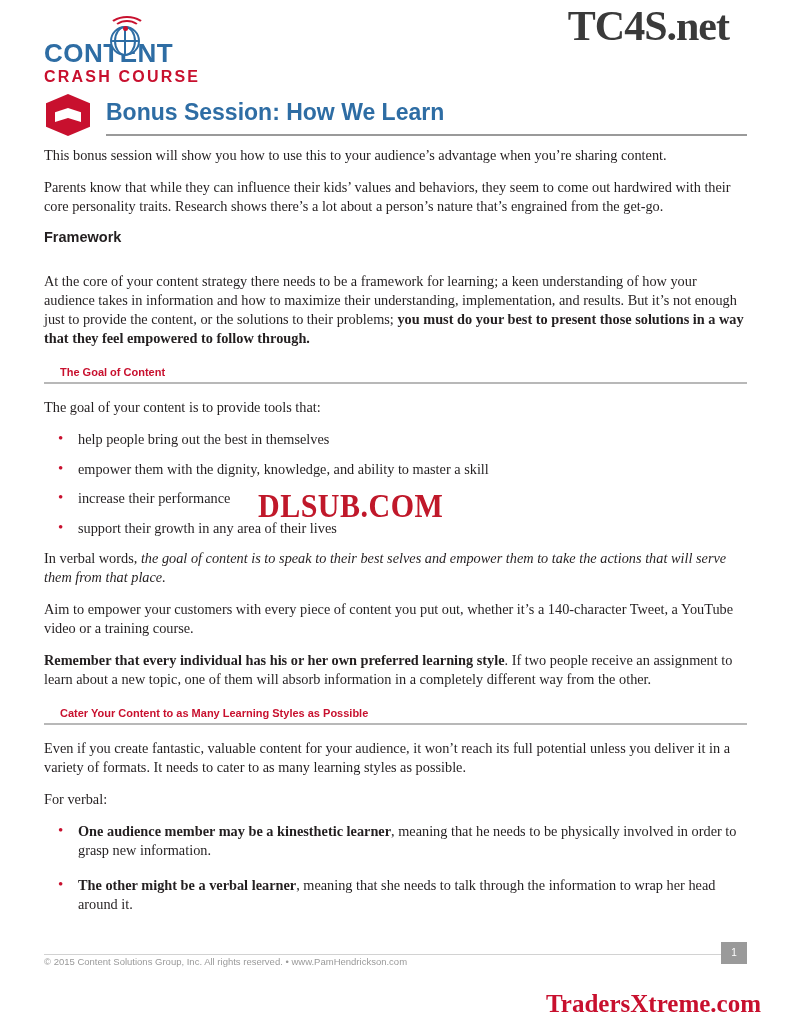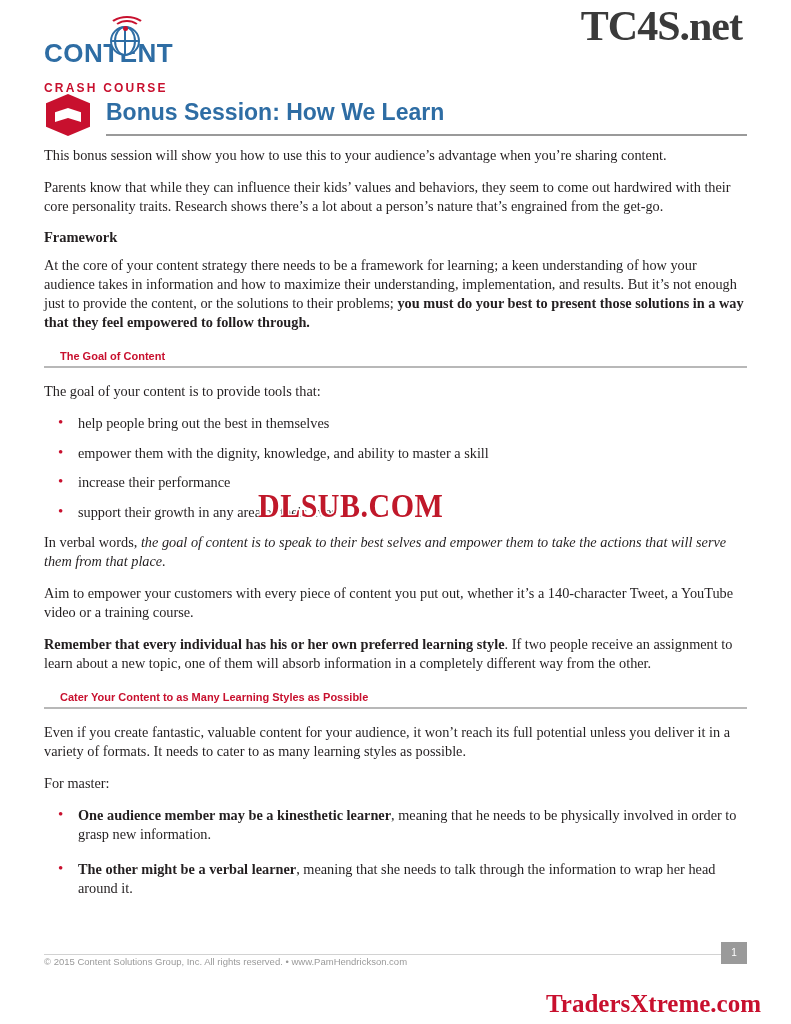--- a/index.html
+++ b/index.html
@@ -105,29 +105,29 @@
     font-weight: bold;
     font-size: 26px;
     letter-spacing: 0.5px;
     color: #2e6da4;
     margin: 22px 0 0 0;
     line-height: 1;
   }
   .logo-crash {
     font-family: "Liberation Sans", sans-serif;
     font-weight: bold;
-    font-size: 12px;
+    font-size: 16px;
     letter-spacing: 2.2px;
     color: #c8102e;
-    margin-top: 16px;
+    margin-top: 3px;
     line-height: 1;
   }
   .brand-top {
     position: absolute;
-    right: 5px;
+    right: 18px;
     top: 2px;
     font-family: "Liberation Serif", serif;
     font-weight: bold;
     font-size: 42px;
     color: #3a3a3a;
     letter-spacing: -1px;
   }
 
   
   .title-band {
@@ -185,22 +185,22 @@
     font-size: 14.3px;
     line-height: 1.33;
     margin: 0 0 13px 0;
     text-align: left;
   }
   .b { font-weight: bold; }
   .i { font-style: italic; }
   h3.sub {
     font-size: 14.5px;
     font-weight: bold;
-    margin: 0 0 10px 0;
-    font-family: Liberation Serif, serif;
+    margin: 0 0 27px 0;
+    font-family: Liberation Sans, sans-serif;
   }
   h2.section {
     font-family: "Liberation Sans", sans-serif;
     color: #c8102e;
     font-size: 11px;
     font-weight: bold;
     margin: 18px 0 4px 16px;
   }
   .section-rule {
     height: 2px;
@@ -354,21 +354,21 @@
 
     <p class="body">Aim to empower your customers with every piece of content you put out, whether it’s a 140-character Tweet, a YouTube video or a training course.</p>
 
     <p class="body"><span class="b">Remember that every individual has his or her own preferred learning style</span><span>. If two people receive an assignment to learn about a new topic, one of them will absorb information in a completely different way from the other.</span></p>
 
     <h2 class="section">Cater Your Content to as Many Learning Styles as Possible</h2>
     <div class="section-rule"></div>
 
     <p class="body">Even if you create fantastic, valuable content for your audience, it won’t reach its full potential unless you deliver it in a variety of formats. It needs to cater to as many learning styles as possible.</p>
 
-    <p class="body">For master:</p>
+    <p class="body">For verbal:</p>
 
     <ul class="bullets spaced">
       <li><span class="b">One audience member may be a kinesthetic learner</span><span>, meaning that he needs to be physically involved in order to grasp new information.</span></li>
       <li><span class="b">The other might be a verbal learner</span><span>, meaning that she needs to talk through the information to wrap her head around it.</span></li>
     </ul>
 
   </div>
 
   <div class="wm-dlsub">DLSUB.COM</div>
   <div class="wm-traders">TradersXtreme.com</div>

